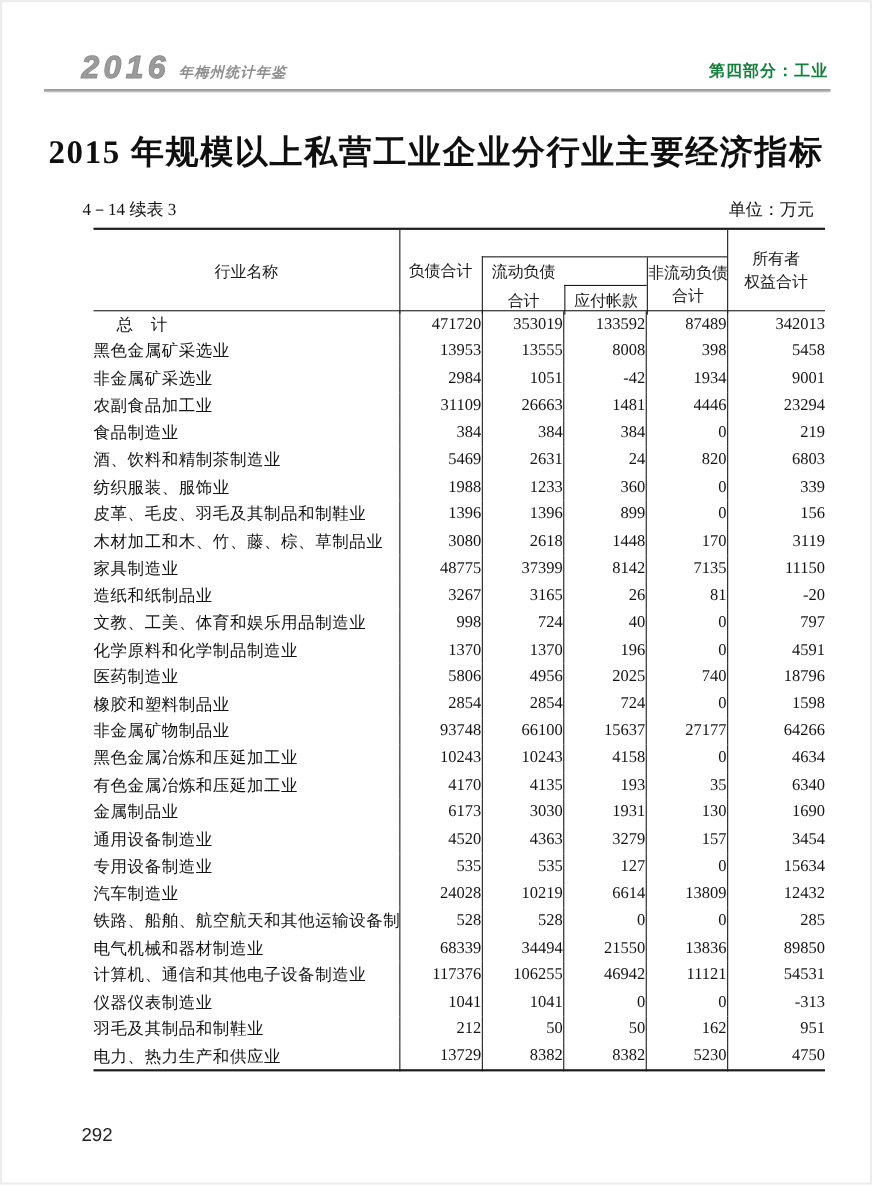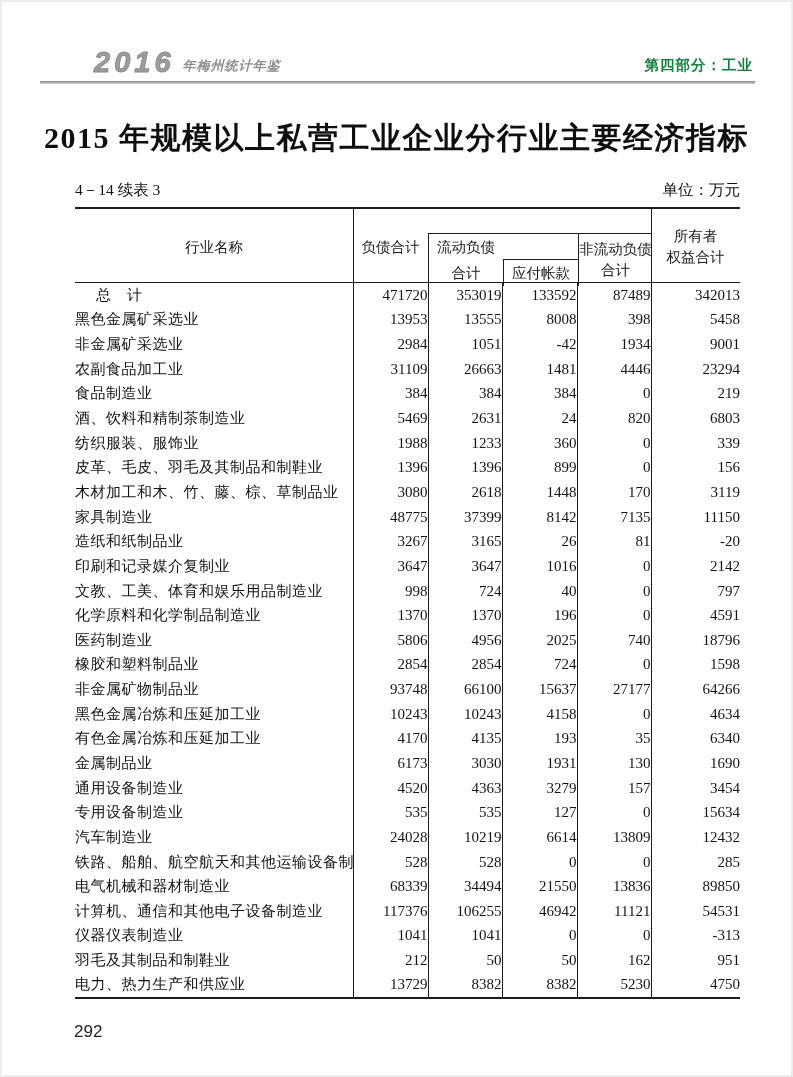--- a/index.html
+++ b/index.html
@@ -18,21 +18,21 @@
   
   .masthead { position: absolute; top: 44px; left: 40px; right: 38px; }
   .masthead-row {
     display: flex; justify-content: space-between; align-items: flex-end;
     height: 32px; padding: 0 2px 0 34px;
   }
   .logo { display: flex; align-items: flex-end; gap: 8px; }
   .logo-year {
     font-family: "Liberation Sans", "DejaVu Sans", sans-serif;
     font-size: 29px; line-height: 28px; font-weight: bold; font-style: italic;
-    color: #9c9c9c; letter-spacing: 4px; margin-left: 20px;
+    color: #9c9c9c; letter-spacing: 4px;
     -webkit-text-stroke: 1px #8e8e8e;
   }
   .logo-title {
     font-family: "Liberation Sans", "DejaVu Sans", sans-serif;
     font-size: 13px; line-height: 20px; font-weight: bold; font-style: italic;
     color: #8f8f8f; letter-spacing: 1px; margin-top: 34px;
   }
   .section-label {
     font-size: 14.5px; font-weight: bold; color: #15803d; letter-spacing: 1px;
     line-height: 22px;
@@ -51,21 +51,21 @@
   }
 
   
   .table-meta {
     position: absolute; top: 180px; left: 75px; width: 665px;
     display: flex; justify-content: space-between; align-items: flex-end;
     font-size: 15.5px; color: #111;
   }
 
   
-  .table-wrap { position: absolute; top: 207px; left: 75px; width: 665px; }
+  .table-wrap { position: absolute; top: 207px; left: 85px; width: 665px; }
 
   .thead {
     position: relative; width: 665px; height: 76px;
     border-top: 2px solid #1c1c1c;
     border-bottom: 1.5px solid #1c1c1c;
     font-size: 14.5px;
   }
   .hcell { position: absolute; display: flex; align-items: center; justify-content: center; }
   .h-industry { left: 0; top: 0; width: 278px; height: 76px; }
   .h-liab { left: 278px; top: 0; width: 75px; height: 76px; flex-direction: row; line-height: 21px; }
@@ -254,28 +254,20 @@
           </tr>
           <tr>
             <td class="col-name">造纸和纸制品业</td>
             <td class="col-num">3267</td>
             <td class="col-num">3165</td>
             <td class="col-num">26</td>
             <td class="col-num">81</td>
             <td class="col-num col-last">-20</td>
           </tr>
           <tr>
-            <td class="col-name">印刷和记录媒介复制业</td>
-            <td class="col-num">3647</td>
-            <td class="col-num">3647</td>
-            <td class="col-num">1016</td>
-            <td class="col-num">0</td>
-            <td class="col-num col-last">2142</td>
-          </tr>
-          <tr>
             <td class="col-name">文教、工美、体育和娱乐用品制造业</td>
             <td class="col-num">998</td>
             <td class="col-num">724</td>
             <td class="col-num">40</td>
             <td class="col-num">0</td>
             <td class="col-num col-last">797</td>
           </tr>
           <tr>
             <td class="col-name">化学原料和化学制品制造业</td>
             <td class="col-num">1370</td>

